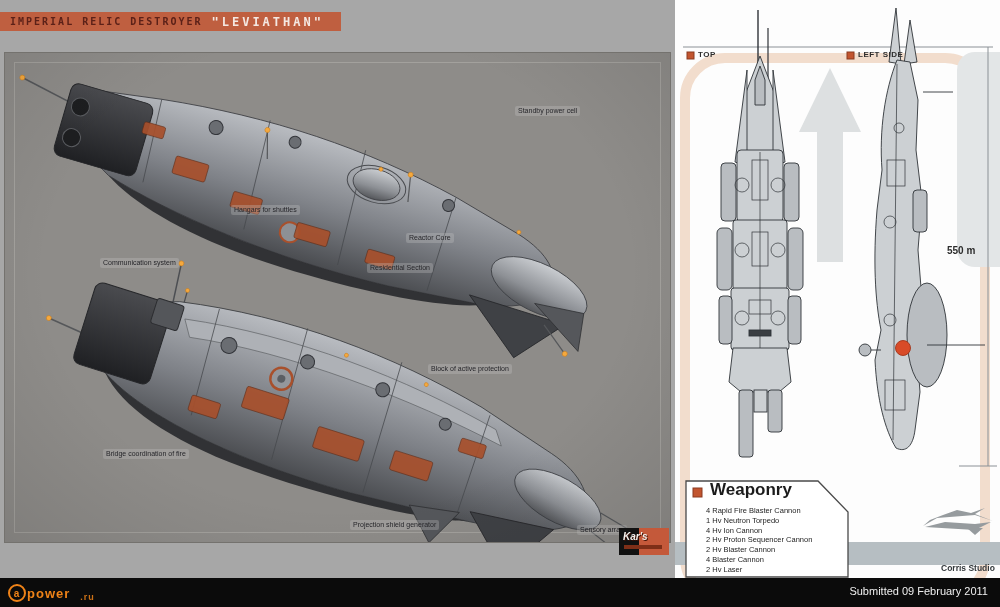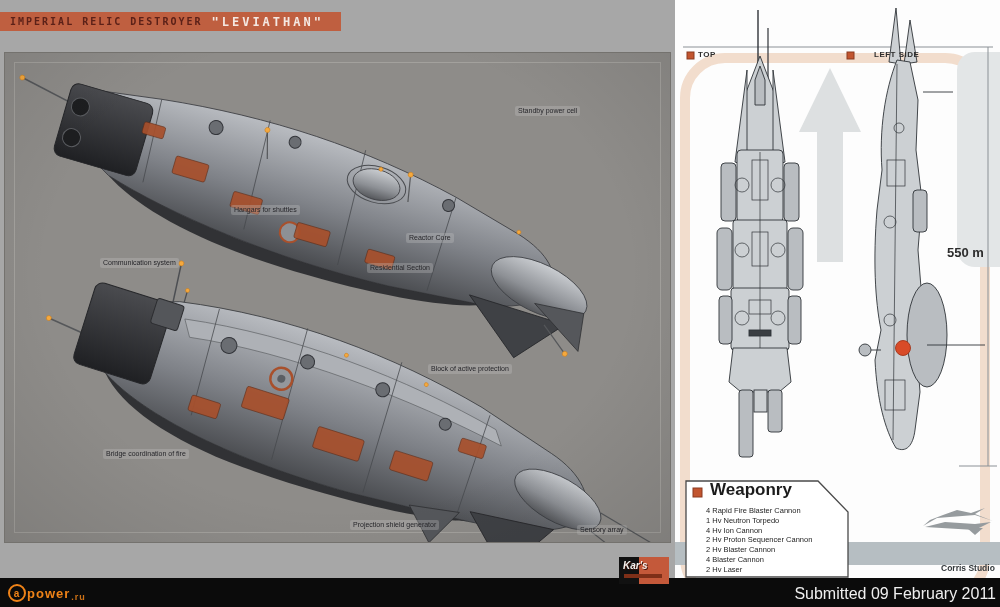--- a/index.html
+++ b/index.html
@@ -24,48 +24,48 @@
   .art-svg{position:absolute;left:0;top:0;}
 
   .callout{position:absolute;font-size:7px;color:#26262a;white-space:nowrap;
            background:rgba(200,200,198,0.30);padding:1px 3px;border-radius:2px;line-height:8px;}
 
   .footer-strip{position:absolute;left:0;top:543px;width:675px;height:35px;background:#aeacaa;}
   .emblem{position:absolute;left:10px;top:3px;width:30px;height:30px;}
   .empire-line{position:absolute;left:45px;top:7px;font-size:7.5px;font-weight:bold;color:#3c3c3c;}
   .empire-sub{position:absolute;left:59px;top:18px;font-size:6px;color:#4a4a4a;}
 
-  .kars-logo{position:absolute;left:619px;top:557px;width:50px;height:27px;background:#111;
+  .kars-logo{position:absolute;left:619px;top:528px;width:50px;height:27px;background:#111;
              overflow:hidden;z-index:5;text-align:right;}
   .kars-logo .orange{position:absolute;right:0;top:0;width:30px;height:27px;background:#c4593a;}
   .kars-text{position:absolute;left:4px;top:3px;font-size:10px;font-weight:bold;font-style:italic;
              color:#f5f2ee;z-index:2;text-shadow:1px 1px 0 #3a1208;}
   .kars-sub{position:absolute;left:5px;top:17px;width:38px;height:4px;background:#7e2f18;z-index:2;}
 
   
   .right-section{position:absolute;left:675px;top:0;width:325px;height:578px;background:#fdfdfd;overflow:hidden;padding-left:30px;}
   .right-svg{position:absolute;left:0;top:0;}
   .legend{position:absolute;font-size:8px;font-weight:bold;color:#2d2d2d;letter-spacing:0.5px;}
   .legend-top{left:23px;top:50px;}
-  .legend-side{left:183px;top:50px;margin-left:16px;}
-  .dim-label{position:absolute;left:272px;top:245px;font-size:13px;font-weight:bold;color:#2d2d2d;}
+  .legend-side{left:183px;top:50px;}
+  .dim-label{position:absolute;left:272px;top:245px;font-size:10px;font-weight:bold;color:#2d2d2d;}
 
   .weaponry-title{position:absolute;left:35px;top:480px;font-size:17px;font-weight:bold;color:#1b1b1b;z-index:6;}
   .weapon-list{position:absolute;left:31px;top:506px;z-index:6;}
   .weapon-item{font-size:7.5px;color:#1d1d1d;line-height:9.8px;white-space:nowrap;}
   .corris-label{position:absolute;left:266px;top:547px;font-size:8.5px;font-weight:bold;color:#33383b;z-index:4;margin-top:16px;}
 
   
   .bottom-bar{position:absolute;left:0;top:578px;width:1000px;height:29px;background:#0b0b0b;z-index:3;}
   .wm{position:absolute;left:8px;top:6px;color:#ef8318;font-weight:bold;font-size:13px;
       letter-spacing:1px;display:flex;align-items:center;}
   .wm-circle{display:inline-flex;align-items:center;justify-content:center;width:14px;height:14px;
       border:2px solid #ef8318;border-radius:50%;font-size:10px;margin-right:1px;}
-  .wm-tld{font-size:9px;margin-left:1px;opacity:0.85;align-self:flex-end;}
-  .submitted{position:absolute;right:4px;top:7px;font-size:16px;color:#efefef;}
+  .wm-tld{font-size:9px;margin-left:10px;opacity:0.85;align-self:flex-end;}
+  .submitted{position:absolute;right:12px;top:7px;font-size:11px;color:#efefef;}
 </style>
 </head>
 <body>
 
 <div class="canvas">
 
   <div class="left-section">
 
     <div class="title-bar">
       <span class="title-main">IMPERIAL RELIC DESTROYER</span>

